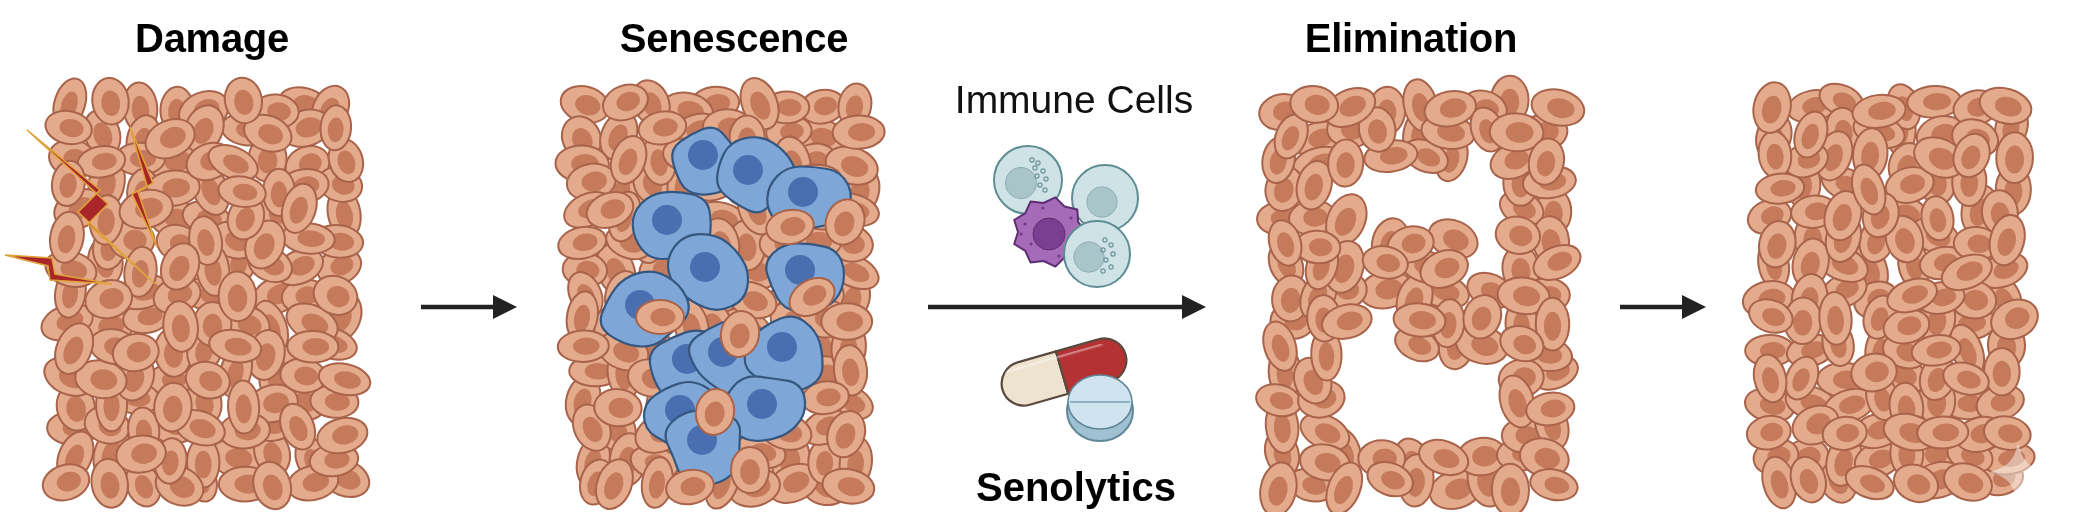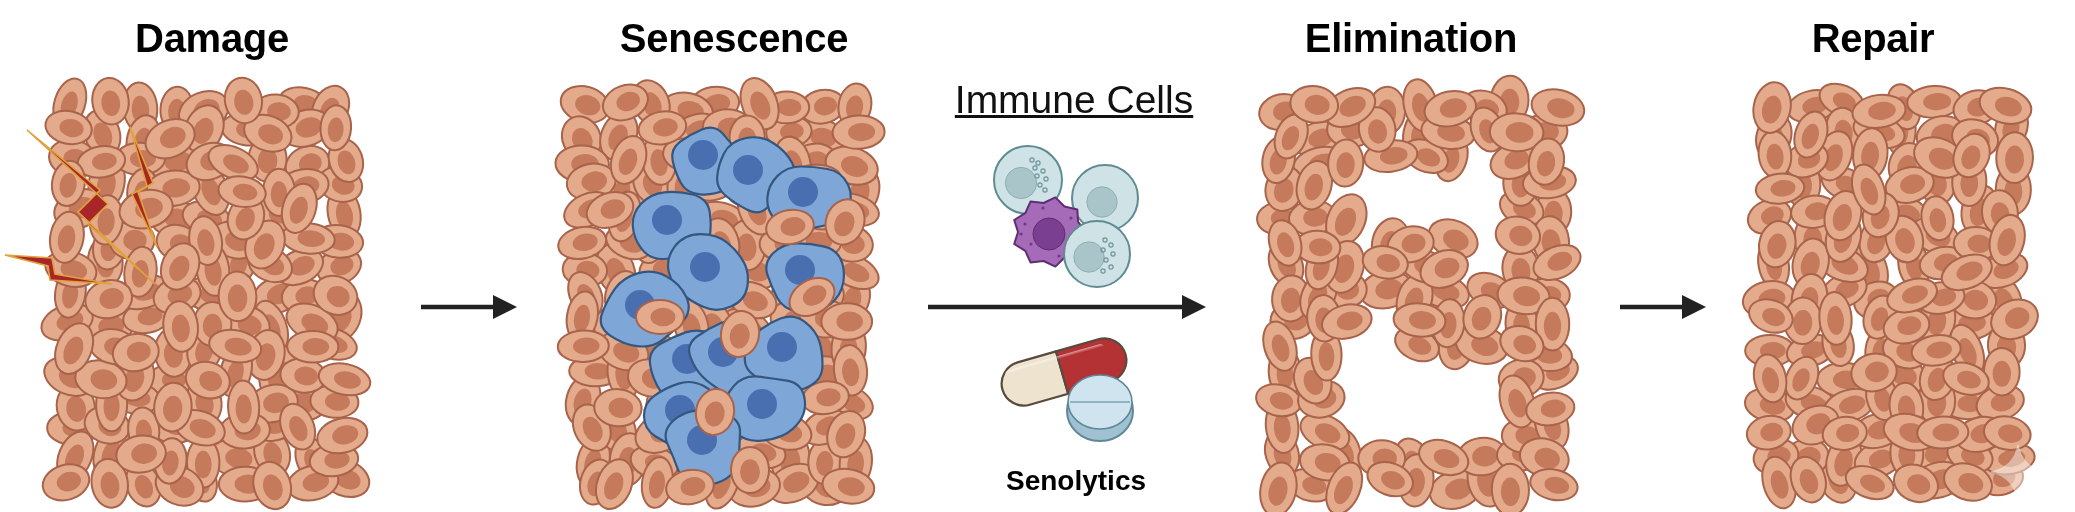--- a/index.html
+++ b/index.html
@@ -3,22 +3,22 @@
 <meta charset="utf-8">
 <style>
   html, body { margin: 0; padding: 0; background: #ffffff; }
   body { width: 2075px; height: 512px; overflow: hidden; position: relative;
          font-family: "Liberation Sans", "DejaVu Sans", sans-serif; }
   #stage { position: absolute; left: 0; top: 12px; width: 1722px; height: 512px; }
   .title { position: absolute; top: 4px; font-weight: bold; font-size: 40px; color: #000;
            transform: translateX(-50%); white-space: nowrap; letter-spacing: -0.3px;
            font-family: "Liberation Sans", "DejaVu Sans", sans-serif; }
   .label-regular { position: absolute; font-size: 39px; color: #111; transform: translateX(-50%);
-                   white-space: nowrap; font-family: "Liberation Sans", "DejaVu Sans", sans-serif; text-decoration: underline; }
-  .label-bold { position: absolute; font-size: 28px; font-weight: bold; color: #000; transform: translateX(-50%);
+                   white-space: nowrap; font-family: "Liberation Sans", "DejaVu Sans", sans-serif; }
+  .label-bold { position: absolute; font-size: 40px; font-weight: bold; color: #000; transform: translateX(-50%);
                 white-space: nowrap; font-family: "Liberation Sans", "DejaVu Sans", sans-serif; text-align: center; }
 </style>
 </head>
 <body>
 
 <div id="stage">
   <svg id="canvas" width="2075" height="512" viewBox="0 0 2075 512" xmlns="http://www.w3.org/2000/svg">
     <defs>
       <linearGradient id="capsuleShine" x1="0" y1="0" x2="0" y2="1">
         <stop offset="0" stop-color="#ffffff" stop-opacity="0.55"></stop>
@@ -2171,17 +2171,16 @@
         </g>
       </g>
     <g id="watermark">
         <path d="M2018,433 Q2022,455 2045,460 Q2022,465 2018,490 Q2014,465 1991,460 Q2014,455 2018,433 Z" fill="#ffffff" fill-opacity="0.45" stroke="#ffffff" stroke-opacity="0.35"></path>
       </g>
   </svg>
 
   <div class="title" style="left:212px;">Damage</div>
   <div class="title" style="left:1411px;">Elimination</div>
   <div class="title" style="left:734px;">Senescence</div>
-  <div class="title" style="left:1873px;">Repair</div>
 
   <div class="label-regular" style="left:1074px; top:66px;">Immune Cells</div>
   <div class="label-bold" style="left:1076px; top:453px;">Senolytics</div>
 </div>
 
 </body></html>

